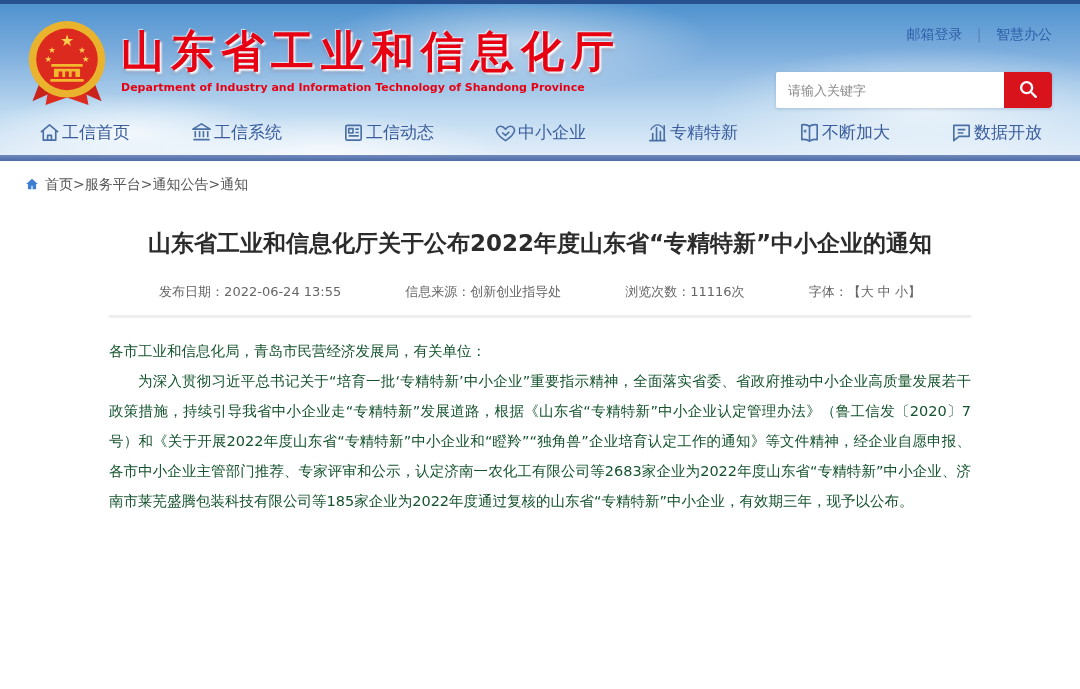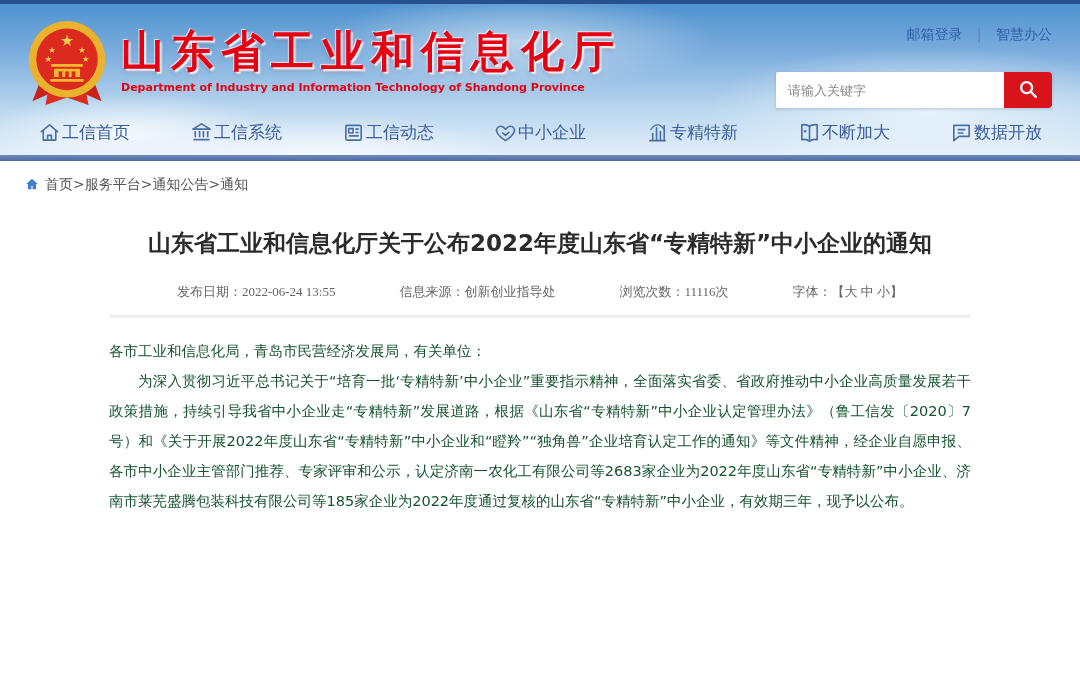--- a/index.html
+++ b/index.html
@@ -46,21 +46,21 @@
 
   .nav-divider { height:6px; background:linear-gradient(180deg,#7389bb 0%,#5a77b0 60%,#4d6aa4 100%); }
 
   .breadcrumb { display:flex; align-items:center; gap:6px; padding:15px 0 6px 25px; font-size:14px; color:#555; }
   .breadcrumb a { color:#555; text-decoration:none; cursor:pointer; }
 
   .article { width:862px; margin:8px auto; }
   .article-title { font-size:23px; line-height:35px; font-weight:bold; color:#2b2b2b; text-align:center; margin:26px 30px 22px; font-family:"DejaVu Sans","Liberation Sans",sans-serif; }
 
   .meta-row { display:flex; justify-content:center; gap:64px; font-size:13px; color:#666; margin-bottom:14px; white-space:nowrap; }
-  .meta-item { color:#666;font-family:Liberation Serif, serif; }
+  .meta-item { color:#666; }
   .meta-item.font-switch { cursor:pointer; }
 
   .meta-rule { border:none; border-top:3px solid #eeeeee; margin:0 0 18px 0; }
 
   .doc-number { text-align:center; font-size:15px; color:#3f3f3f; margin:10px 0 16px; }
 
   .body-text p { font-size:14.5px; line-height:30px; color:#14532d; text-align:justify; }
   .body-text p.indent { text-indent:2em; }
 </style>
 </head>

